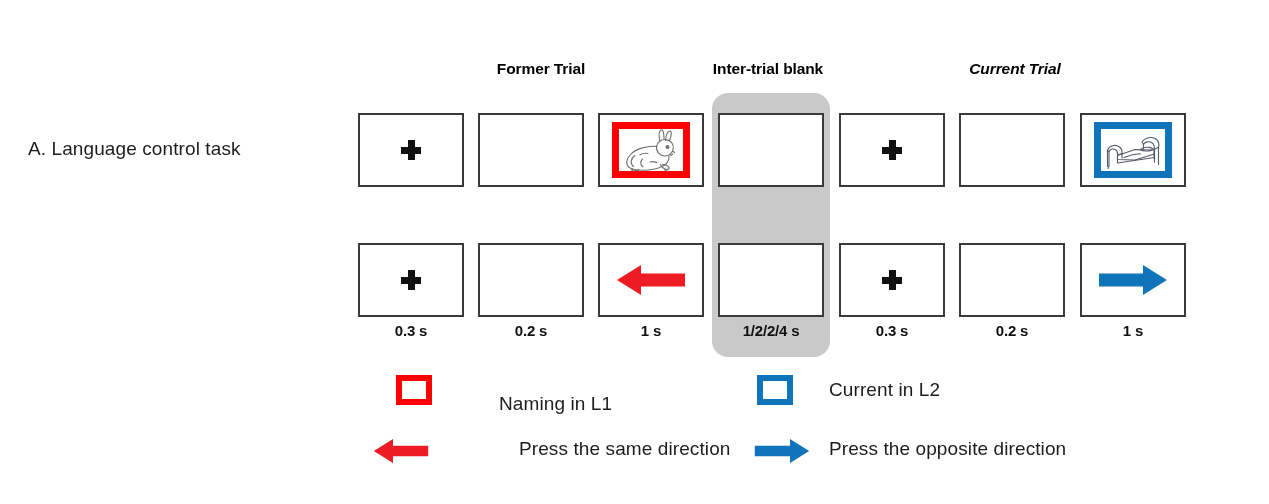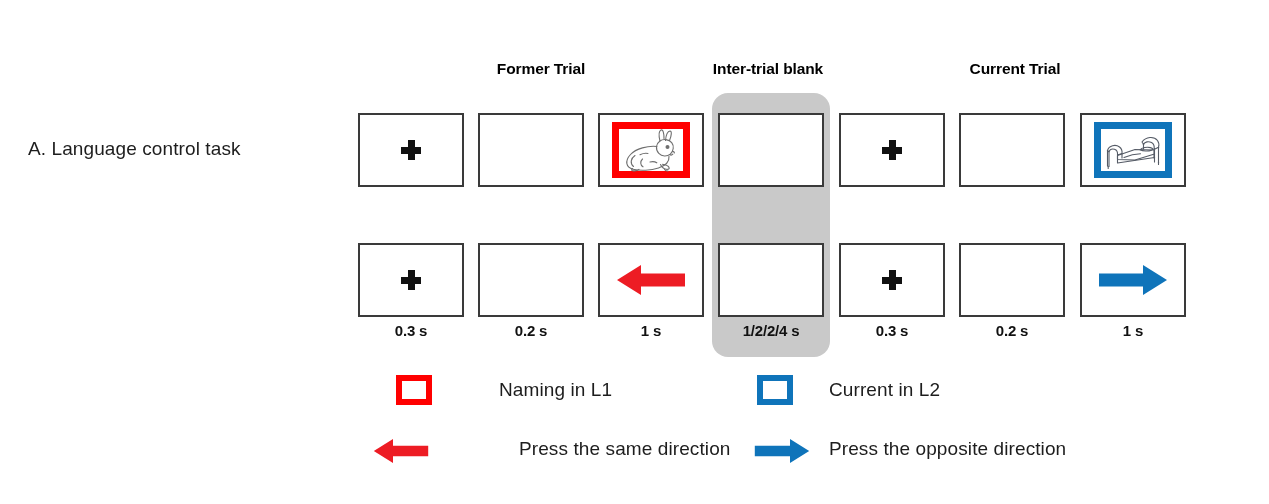--- a/index.html
+++ b/index.html
@@ -153,21 +153,21 @@
 </style>
 </head>
 <body>
 
 <div id="figure">
 
   <div id="itb-highlight"></div>
 
   <div class="col-label" style="left:441px; top:60px; width:200px;">Former Trial</div>
   <div class="col-label" style="left:668px; top:60px; width:200px;">Inter-trial blank</div>
-  <div class="col-label" style="left:915px; top:60px; width:200px;">Current Trial</div>
+  <div class="col-label" style="left:915px; top:60px; width:200px;font-style:italic;">Current Trial</div>
 
   <div class="row-title" style="left:28px; top:138px;">A. Language control task</div>
 
   <div class="frame" style="left:358px; top:113px;">
     <div class="fixation"></div>
   </div>
 
   <div class="frame" style="left:478px; top:113px;"></div>
 
   <div class="frame" style="left:598px; top:113px;">
@@ -275,21 +275,21 @@
 
   <div class="dur-label" style="left:358px;">0.3 s</div>
   <div class="dur-label" style="left:478px;">0.2 s</div>
   <div class="dur-label" style="left:598px;">1 s</div>
   <div class="dur-label" style="left:718px;">1/2/2/4 s</div>
   <div class="dur-label" style="left:839px;">0.3 s</div>
   <div class="dur-label" style="left:959px;">0.2 s</div>
   <div class="dur-label" style="left:1080px;">1 s</div>
 
   <div class="legend-swatch red" style="left:396px; top:375px;"></div>
-  <div class="legend-text" style="left:499px; top:379px;">Naming in L1</div>
+  <div class="legend-text" style="left:499px; top:393px;">Naming in L1</div>
 
   <div class="legend-swatch blue" style="left:757px; top:375px;"></div>
   <div class="legend-text" style="left:829px; top:379px;">Current in L2</div>
 
   <div class="legend-arrow" style="left:372px; top:435px;">
     <svg width="58" height="32" viewBox="0 0 72 40" aria-hidden="true">
       <path d="M2 20 L26 5 L26 13.5 L70 13.5 L70 26.5 L26 26.5 L26 35 Z" fill="#ed1c24"></path>
     </svg>
   </div>
   <div class="legend-text" style="left:499px; top:438px;margin-left:20px;">Press the same direction</div>

